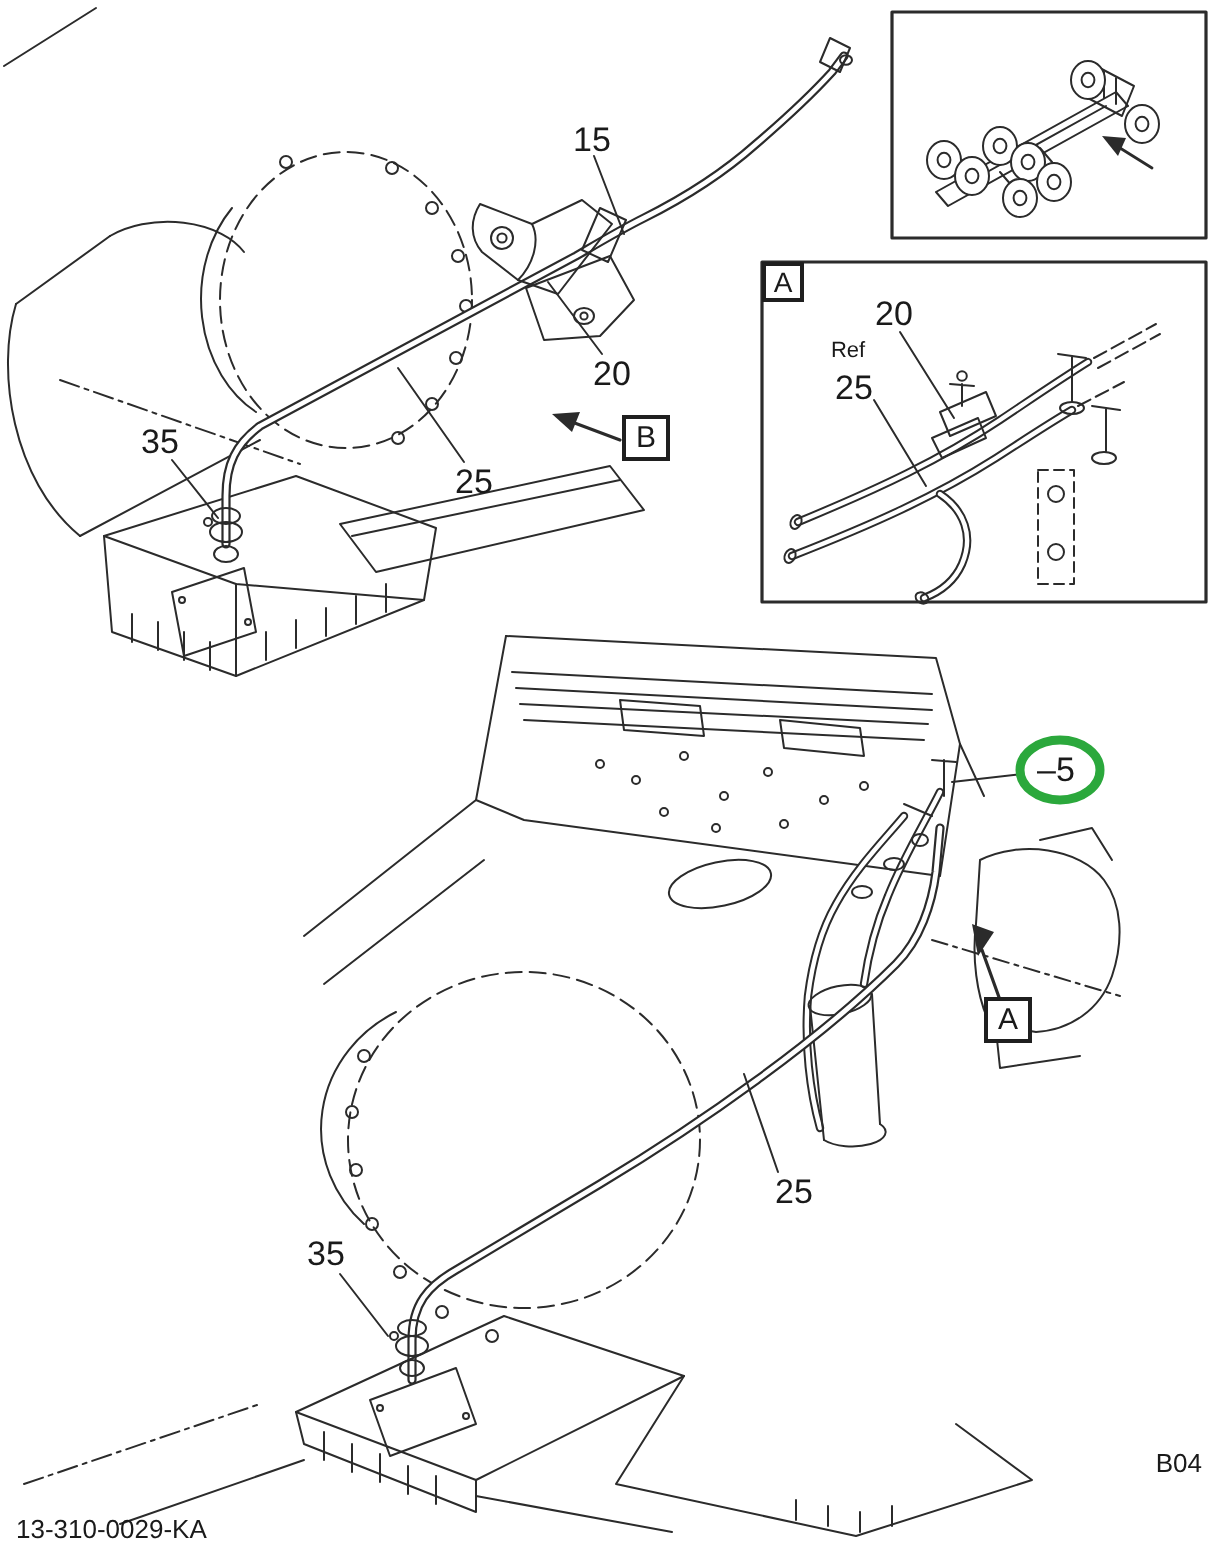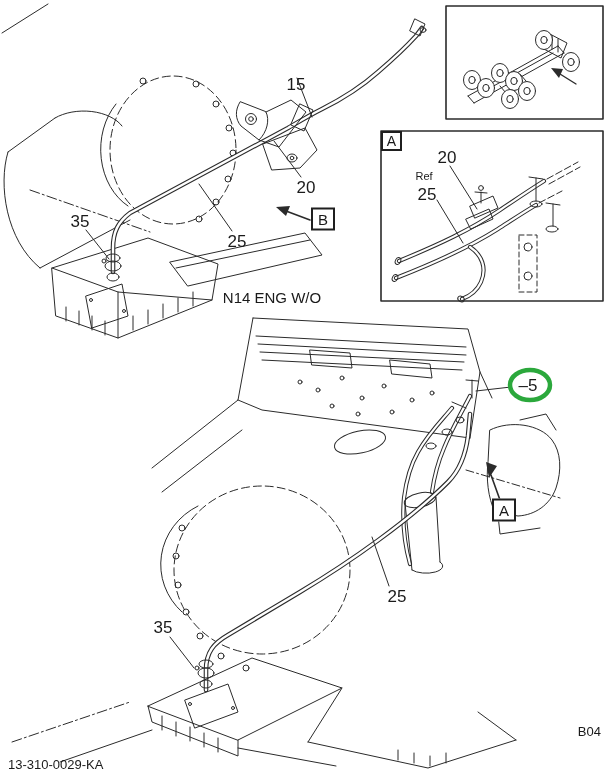--- a/index.html
+++ b/index.html
@@ -262,27 +262,26 @@
       <g>
         <path d="M500,500 L491,475" stroke-width="1.6"></path>
         <polygon points="486,462 497,466 489,478" fill="#2b2b2b" stroke="none"></polygon>
       </g>
 
       <ellipse cx="530" cy="385" rx="20" ry="15" stroke-width="4.5" stroke="#2ba83c"></ellipse>
     </g>
   </g>
 </svg>
 
-  <div class="lbl" style="left:296px;top:84px">15</div>
+  <div class="lbl" style="left:296px;top:70px">15</div>
   <div class="lbl" style="left:306px;top:187px">20</div>
   <div class="lbl" style="left:237px;top:241px">25</div>
   <div class="lbl" style="left:80px;top:221px">35</div>
   <div class="view-box" style="left:323px;top:219px">B</div>
   <div class="lbl cap" style="left:272px;top:297px">
-    <div>N14 ENG W/O</div>
   </div>
 
   <div class="corner-box" style="left:381px;top:131px">A</div>
   <div class="lbl" style="left:447px;top:157px">20</div>
   <div class="lbl" style="left:424px;top:176px;font-size:11px">Ref</div>
   <div class="lbl" style="left:427px;top:194px">25</div>
 
   <div class="lbl" style="left:528px;top:385px">–5</div>
   <div class="view-box" style="left:504px;top:510px">A</div>
   <div class="lbl" style="left:397px;top:596px">25</div>

